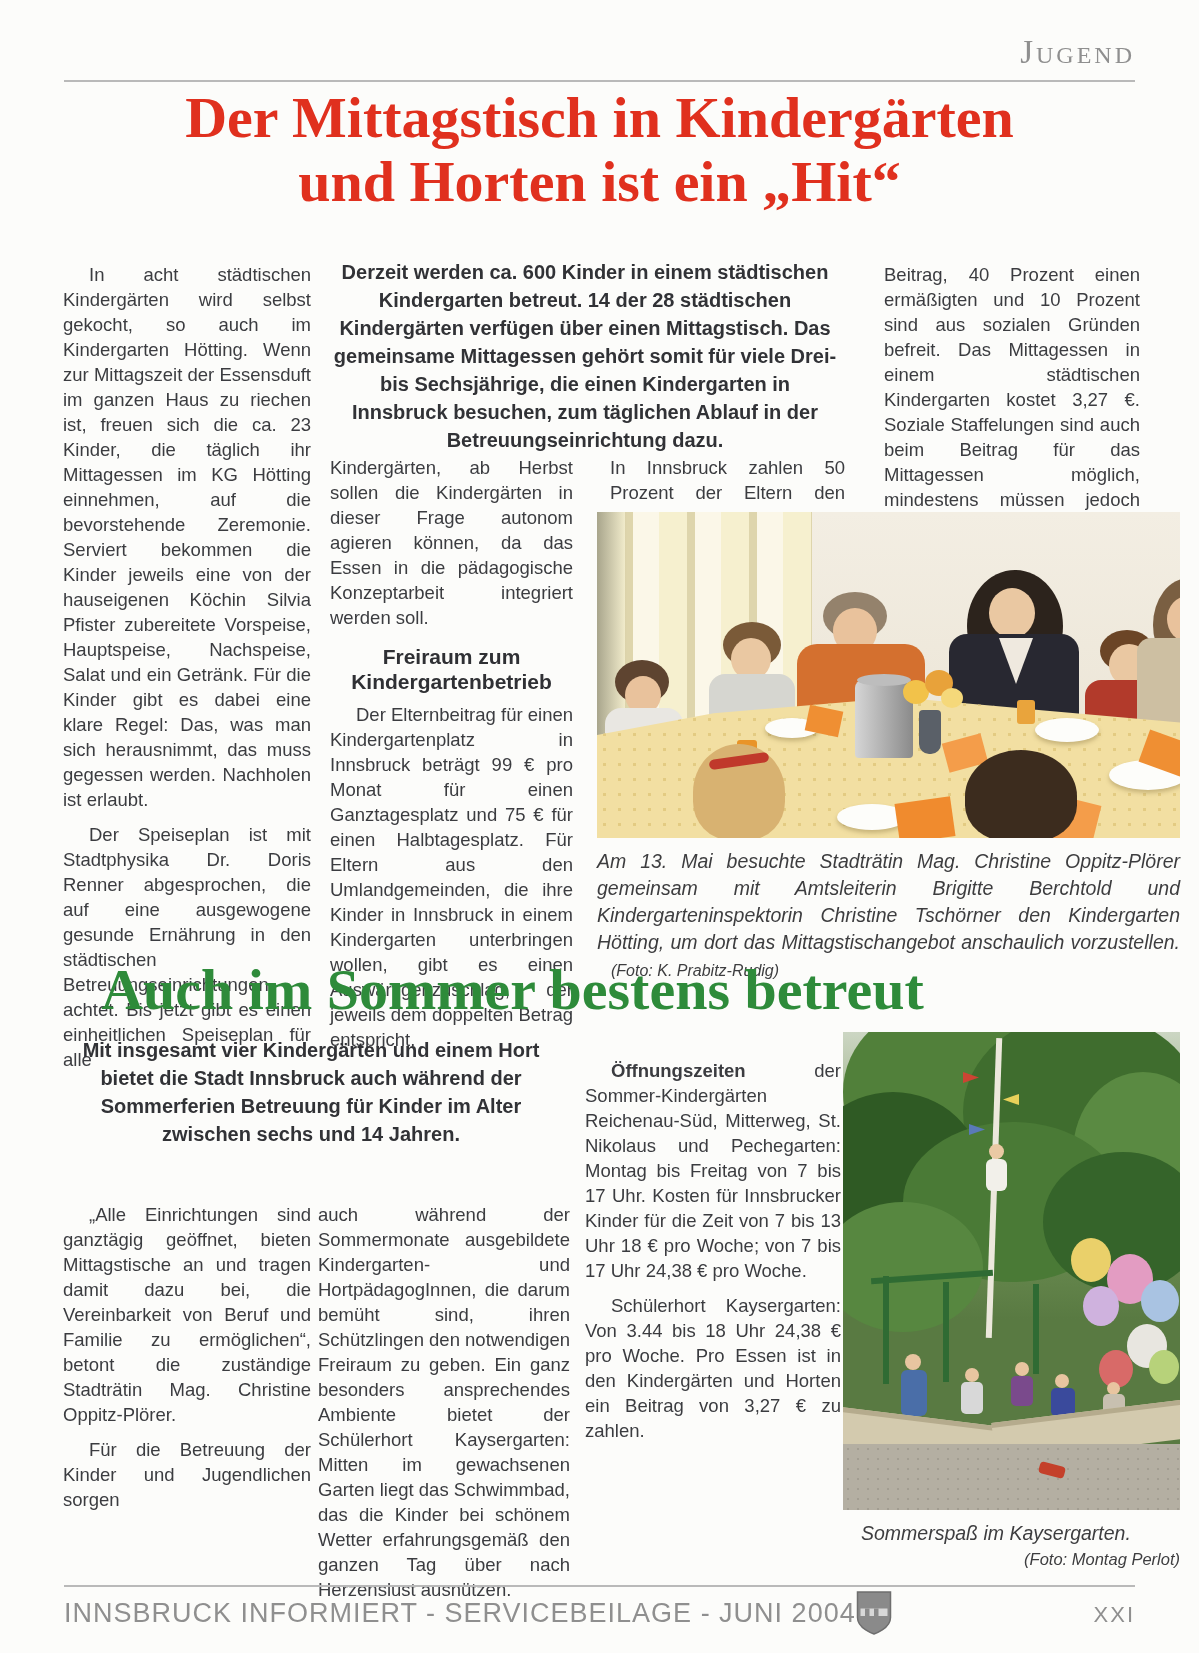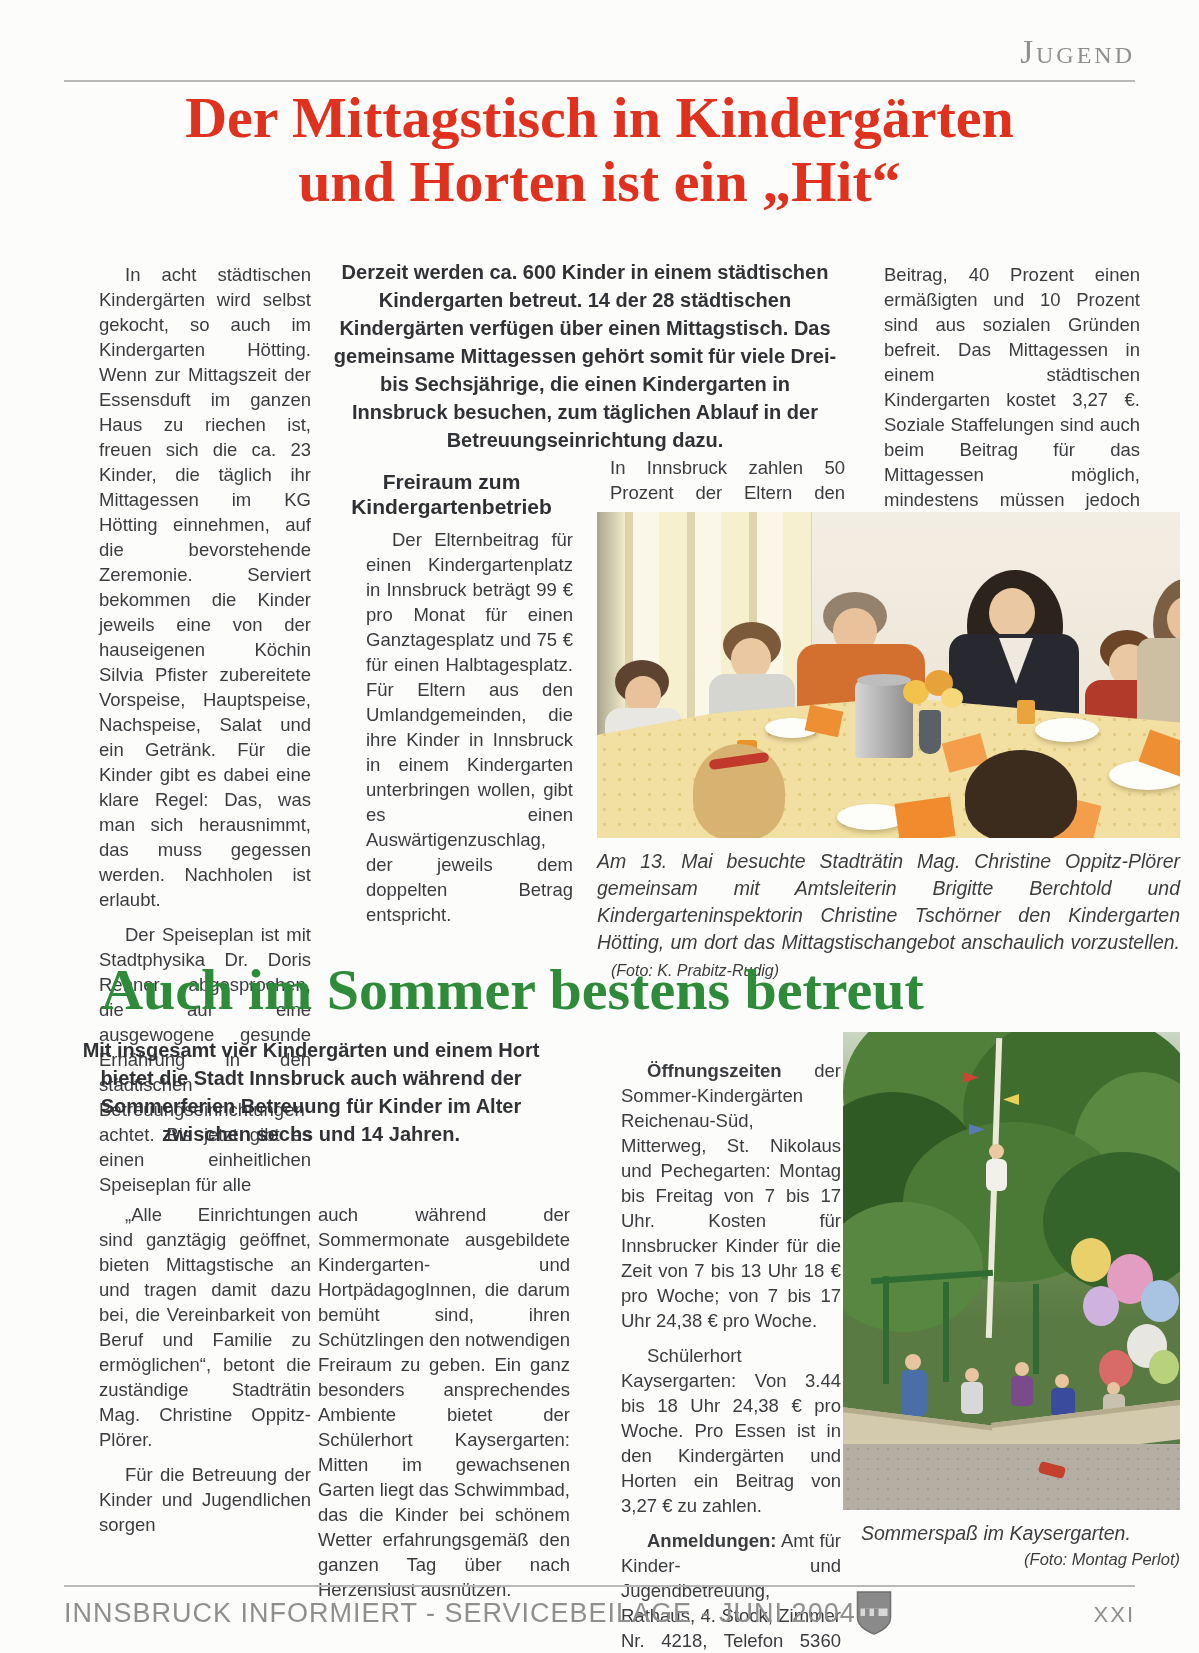--- a/index.html
+++ b/index.html
@@ -22,21 +22,21 @@
 
   .title-red{position:absolute;top:86px;left:0;width:1199px;margin:0;text-align:center;
     color:var(--headline-red);font-family:"Liberation Serif",serif;font-weight:700;
     font-size:58px;line-height:1.1;}
   .title-red .line{display:block;}
   .title-green{position:absolute;top:956px;left:0;width:1025px;margin:0;text-align:center;
     color:var(--headline-green);font-family:"Liberation Serif",serif;font-weight:700;font-size:58px;}
 
   .body{font-family:"Liberation Sans",sans-serif;font-size:18.5px;line-height:25px;
     color:var(--body-text);text-align:justify;margin:0 0 10px 0;}
-  .indent{text-indent:26px;margin-left:36px;}
+  .indent{text-indent:26px;}
   .lead{font-weight:700;}
   .col{position:absolute;}
   .col-a1-left{left:63px;top:262px;width:248px;}
   .col-a1-mid{left:330px;top:455px;width:243px;}
   .col-a1-midright{left:610px;top:455px;width:235px;}
   .col-a1-right{left:884px;top:262px;width:256px;}
 
   .intro{position:absolute;font-family:"Liberation Sans",sans-serif;font-weight:700;
     color:#313236;text-align:center;}
   .intro1{left:330px;top:258px;width:510px;font-size:20px;line-height:28px;}
@@ -82,20 +82,21 @@
   </h1>
 
   <div class="col col-a1-left">
     <p class="body indent">In acht städtischen Kindergärten wird selbst gekocht, so auch im Kindergarten Hötting. Wenn zur Mittagszeit der Essensduft im ganzen Haus zu riechen ist, freuen sich die ca. 23 Kinder, die täglich ihr Mittagessen im KG Hötting einnehmen, auf die bevorstehende Zeremonie. Serviert bekommen die Kinder jeweils eine von der hauseigenen Köchin Silvia Pfister zubereitete Vorspeise, Hauptspeise, Nachspeise, Salat und ein Getränk. Für die Kinder gibt es dabei eine klare Regel: Das, was man sich herausnimmt, das muss gegessen werden. Nachholen ist erlaubt.</p>
     <p class="body indent">Der Speiseplan ist mit Stadtphysika Dr. Doris Renner abgesprochen, die auf eine ausgewogene gesunde Ernährung in den städtischen Betreuungseinrichtungen achtet. Bis jetzt gibt es einen einheitlichen Speiseplan für alle</p>
   </div>
 
   <div class="intro intro1">Derzeit werden ca. 600 Kinder in einem städtischen Kindergarten betreut. 14 der 28 städtischen Kindergärten verfügen über einen Mittagstisch. Das gemeinsame Mittagessen gehört somit für viele Drei- bis Sechsjährige, die einen Kindergarten in Innsbruck besuchen, zum täglichen Ablauf in der Betreuungseinrichtung dazu.</div>
 
   <div class="col col-a1-mid">
+    <p class="body">Kindergärten, ab Herbst sollen die Kindergärten in dieser Frage autonom agieren können, da das Essen in die pädagogische Konzeptarbeit integriert werden soll.</p>
     <h3 class="subhead">
       <span class="line">Freiraum zum</span>
       <span class="line">Kindergartenbetrieb</span>
     </h3>
     <p class="body indent">Der Elternbeitrag für einen Kindergartenplatz in Innsbruck beträgt 99 € pro Monat für einen Ganztagesplatz und 75 € für einen Halbtagesplatz. Für Eltern aus den Umlandgemeinden, die ihre Kinder in Innsbruck in einem Kindergarten unterbringen wollen, gibt es einen Auswärtigenzuschlag, der jeweils dem doppelten Betrag entspricht.</p>
   </div>
 
   <div class="col col-a1-midright">
     <p class="body">In Innsbruck zahlen 50 Prozent der Eltern den gesamten</p>
   </div>
@@ -176,21 +177,20 @@
     <p class="body indent">Für die Betreuung der Kinder und Jugendlichen sorgen</p>
   </div>
 
   <div class="col col-a2-2">
     <p class="body">auch während der Sommermonate ausgebildete Kindergarten- und HortpädagogInnen, die darum bemüht sind, ihren Schützlingen den notwendigen Freiraum zu geben. Ein ganz besonders ansprechendes Ambiente bietet der Schülerhort Kaysergarten: Mitten im gewachsenen Garten liegt das Schwimmbad, das die Kinder bei schönem Wetter erfahrungsgemäß den ganzen Tag über nach Herzenslust ausnützen.</p>
   </div>
 
   <div class="col col-a2-3">
     <p class="body indent"><b class="lead">Öffnungszeiten</b><span> der Sommer-Kindergärten Reichenau-Süd, Mitterweg, St. Nikolaus und Pechegarten: Montag bis Freitag von 7 bis 17 Uhr. Kosten für Innsbrucker Kinder für die Zeit von 7 bis 13 Uhr 18 € pro Woche; von 7 bis 17 Uhr 24,38 € pro Woche.</span></p>
     <p class="body indent">Schülerhort Kaysergarten: Von 3.44 bis 18 Uhr 24,38 € pro Woche. Pro Essen ist in den Kindergärten und Horten ein Beitrag von 3,27 € zu zahlen.</p>
-    <p class="body indent"><b class="lead">Anmeldungen:</b><span> Amt für Kinder- und Jugendbetreuung, Rathaus, 4. Stock, Zimmer Nr. 4218, Telefon 5360 4218 (Lift in den RathausGalerien).</span></p>
   </div>
 
   <div class="photo photo2">
     <div class="ab rd" style="left:0;top:-30px;width:200px;height:180px;background:#51803a;"></div>
     <div class="ab rd" style="left:120px;top:-20px;width:240px;height:200px;background:#3f6d2e;"></div>
     <div class="ab rd" style="left:230px;top:40px;width:140px;height:160px;background:#5a8a42;"></div>
     <div class="ab rd" style="left:-40px;top:60px;width:180px;height:170px;background:#2f5a24;"></div>
     <div class="ab rd" style="left:60px;top:90px;width:220px;height:160px;background:#4a7a36;"></div>
     <div class="ab rd" style="left:200px;top:120px;width:160px;height:140px;background:#35642a;"></div>
     <div class="ab rd" style="left:-20px;top:170px;width:160px;height:130px;background:#578740;"></div>

